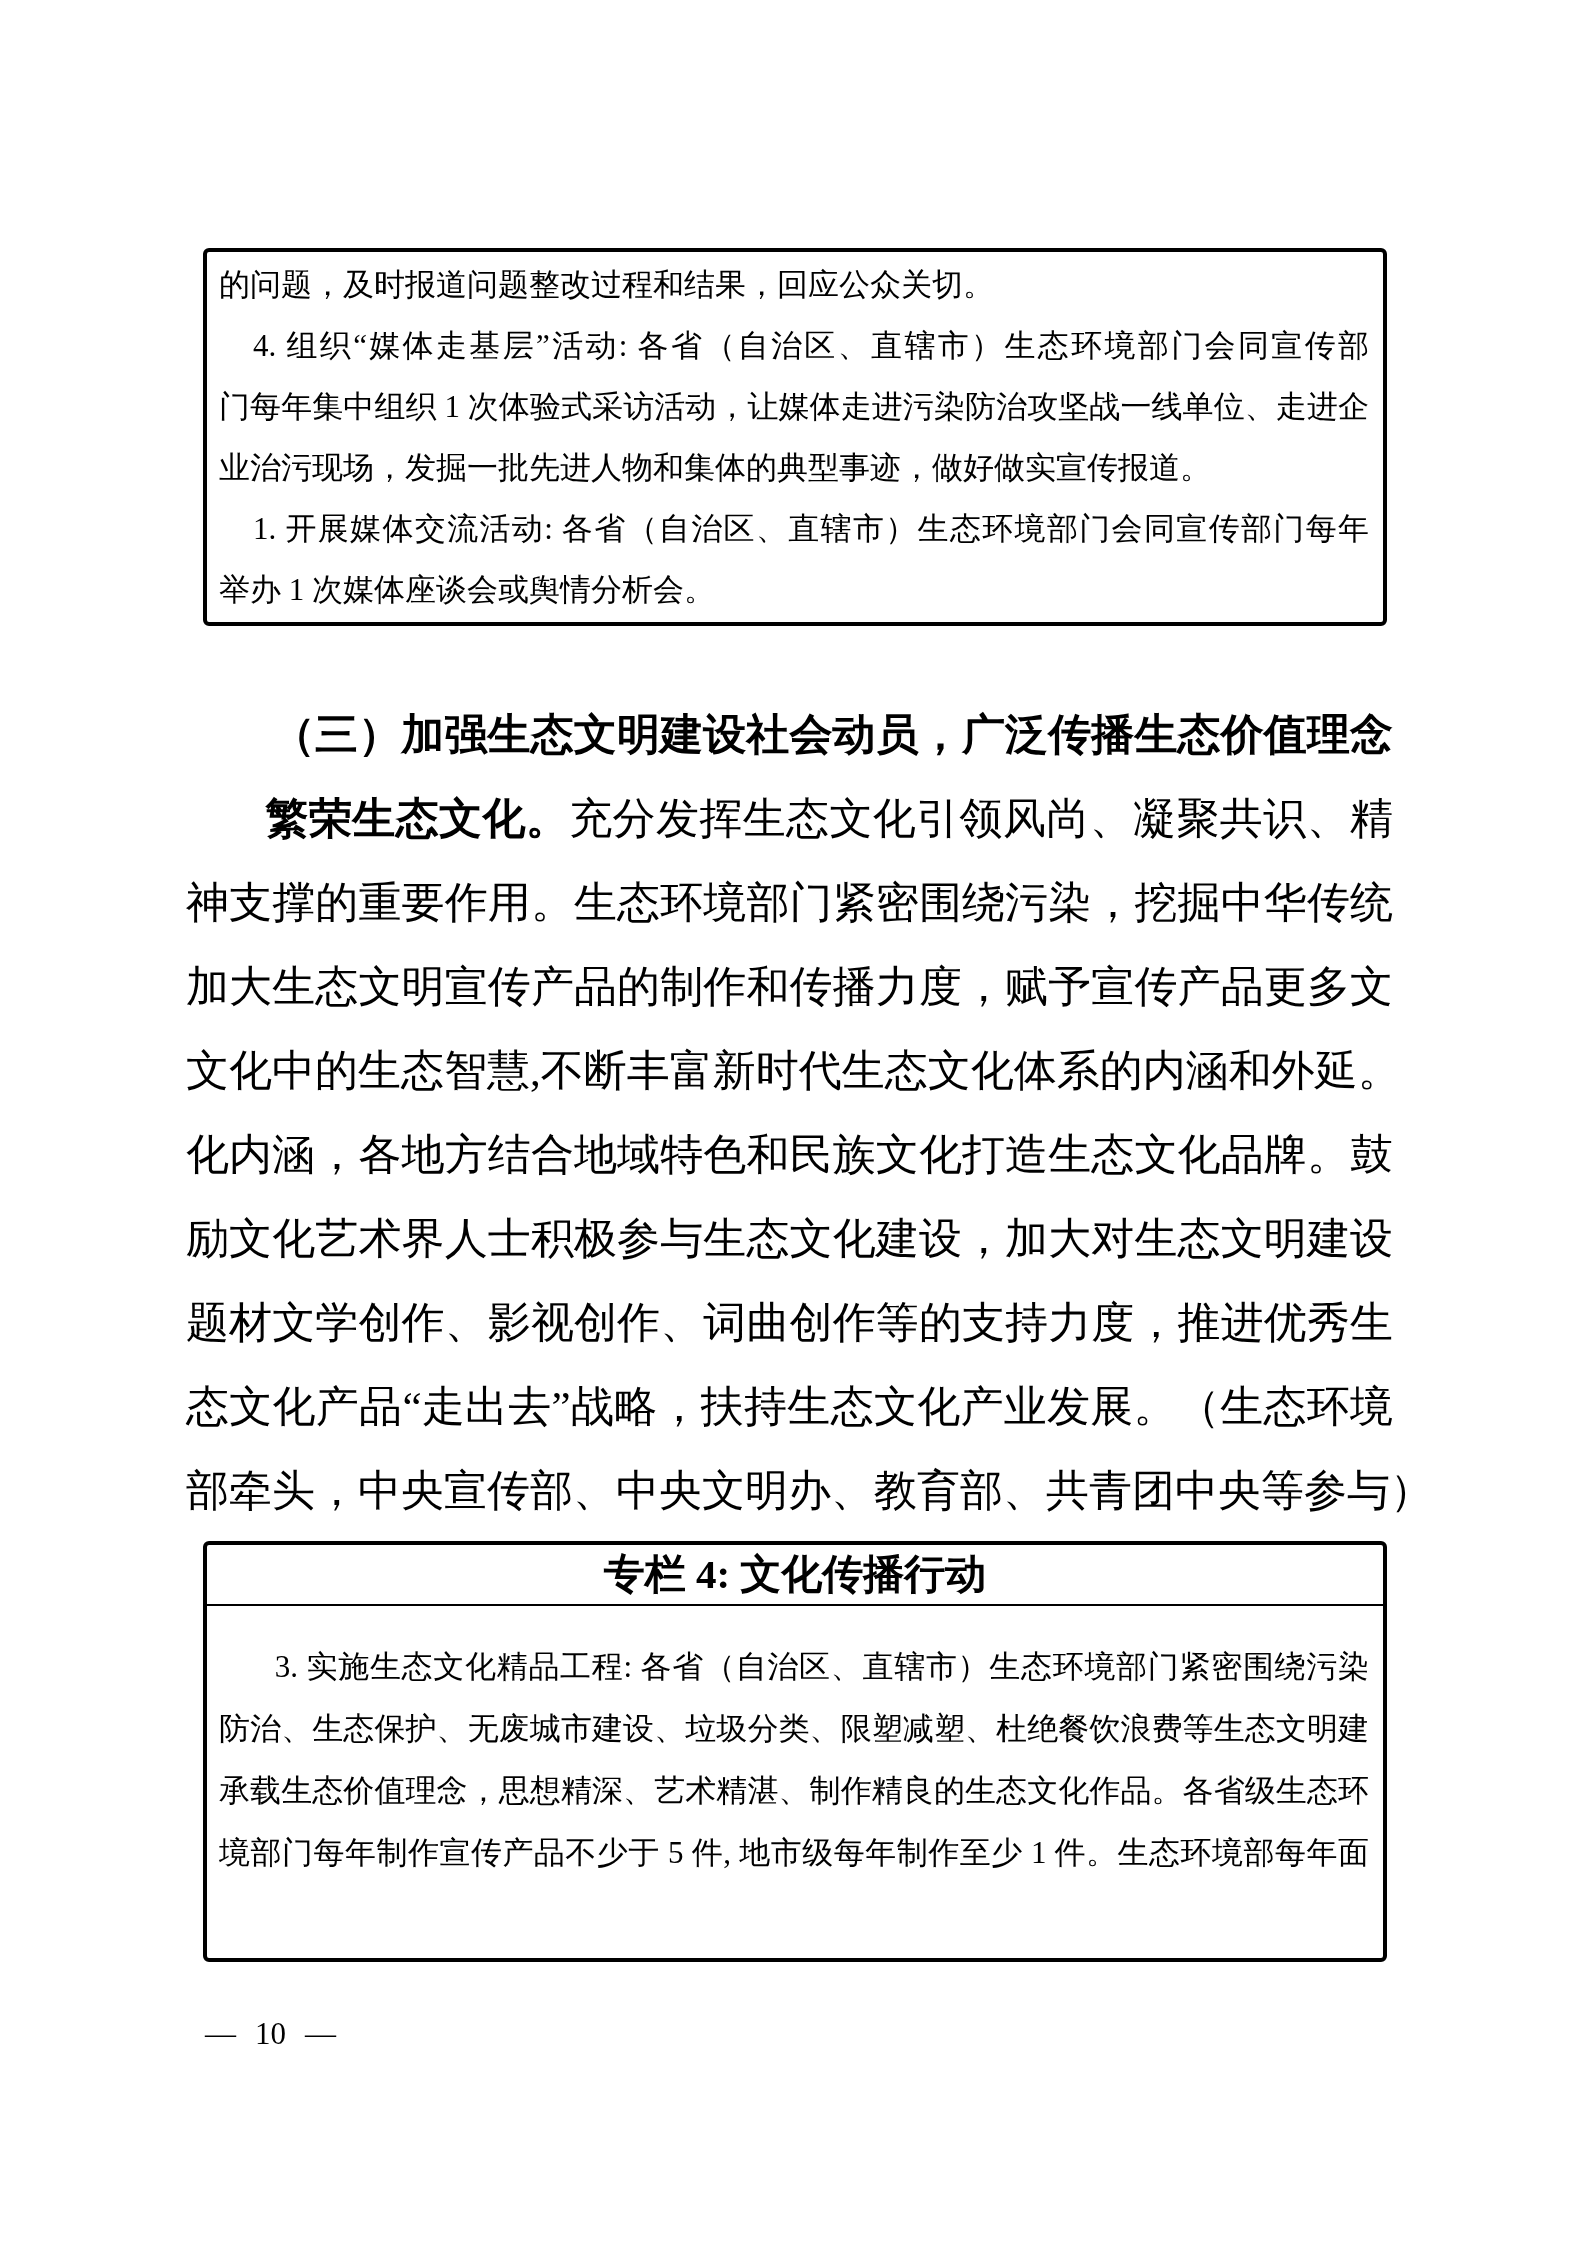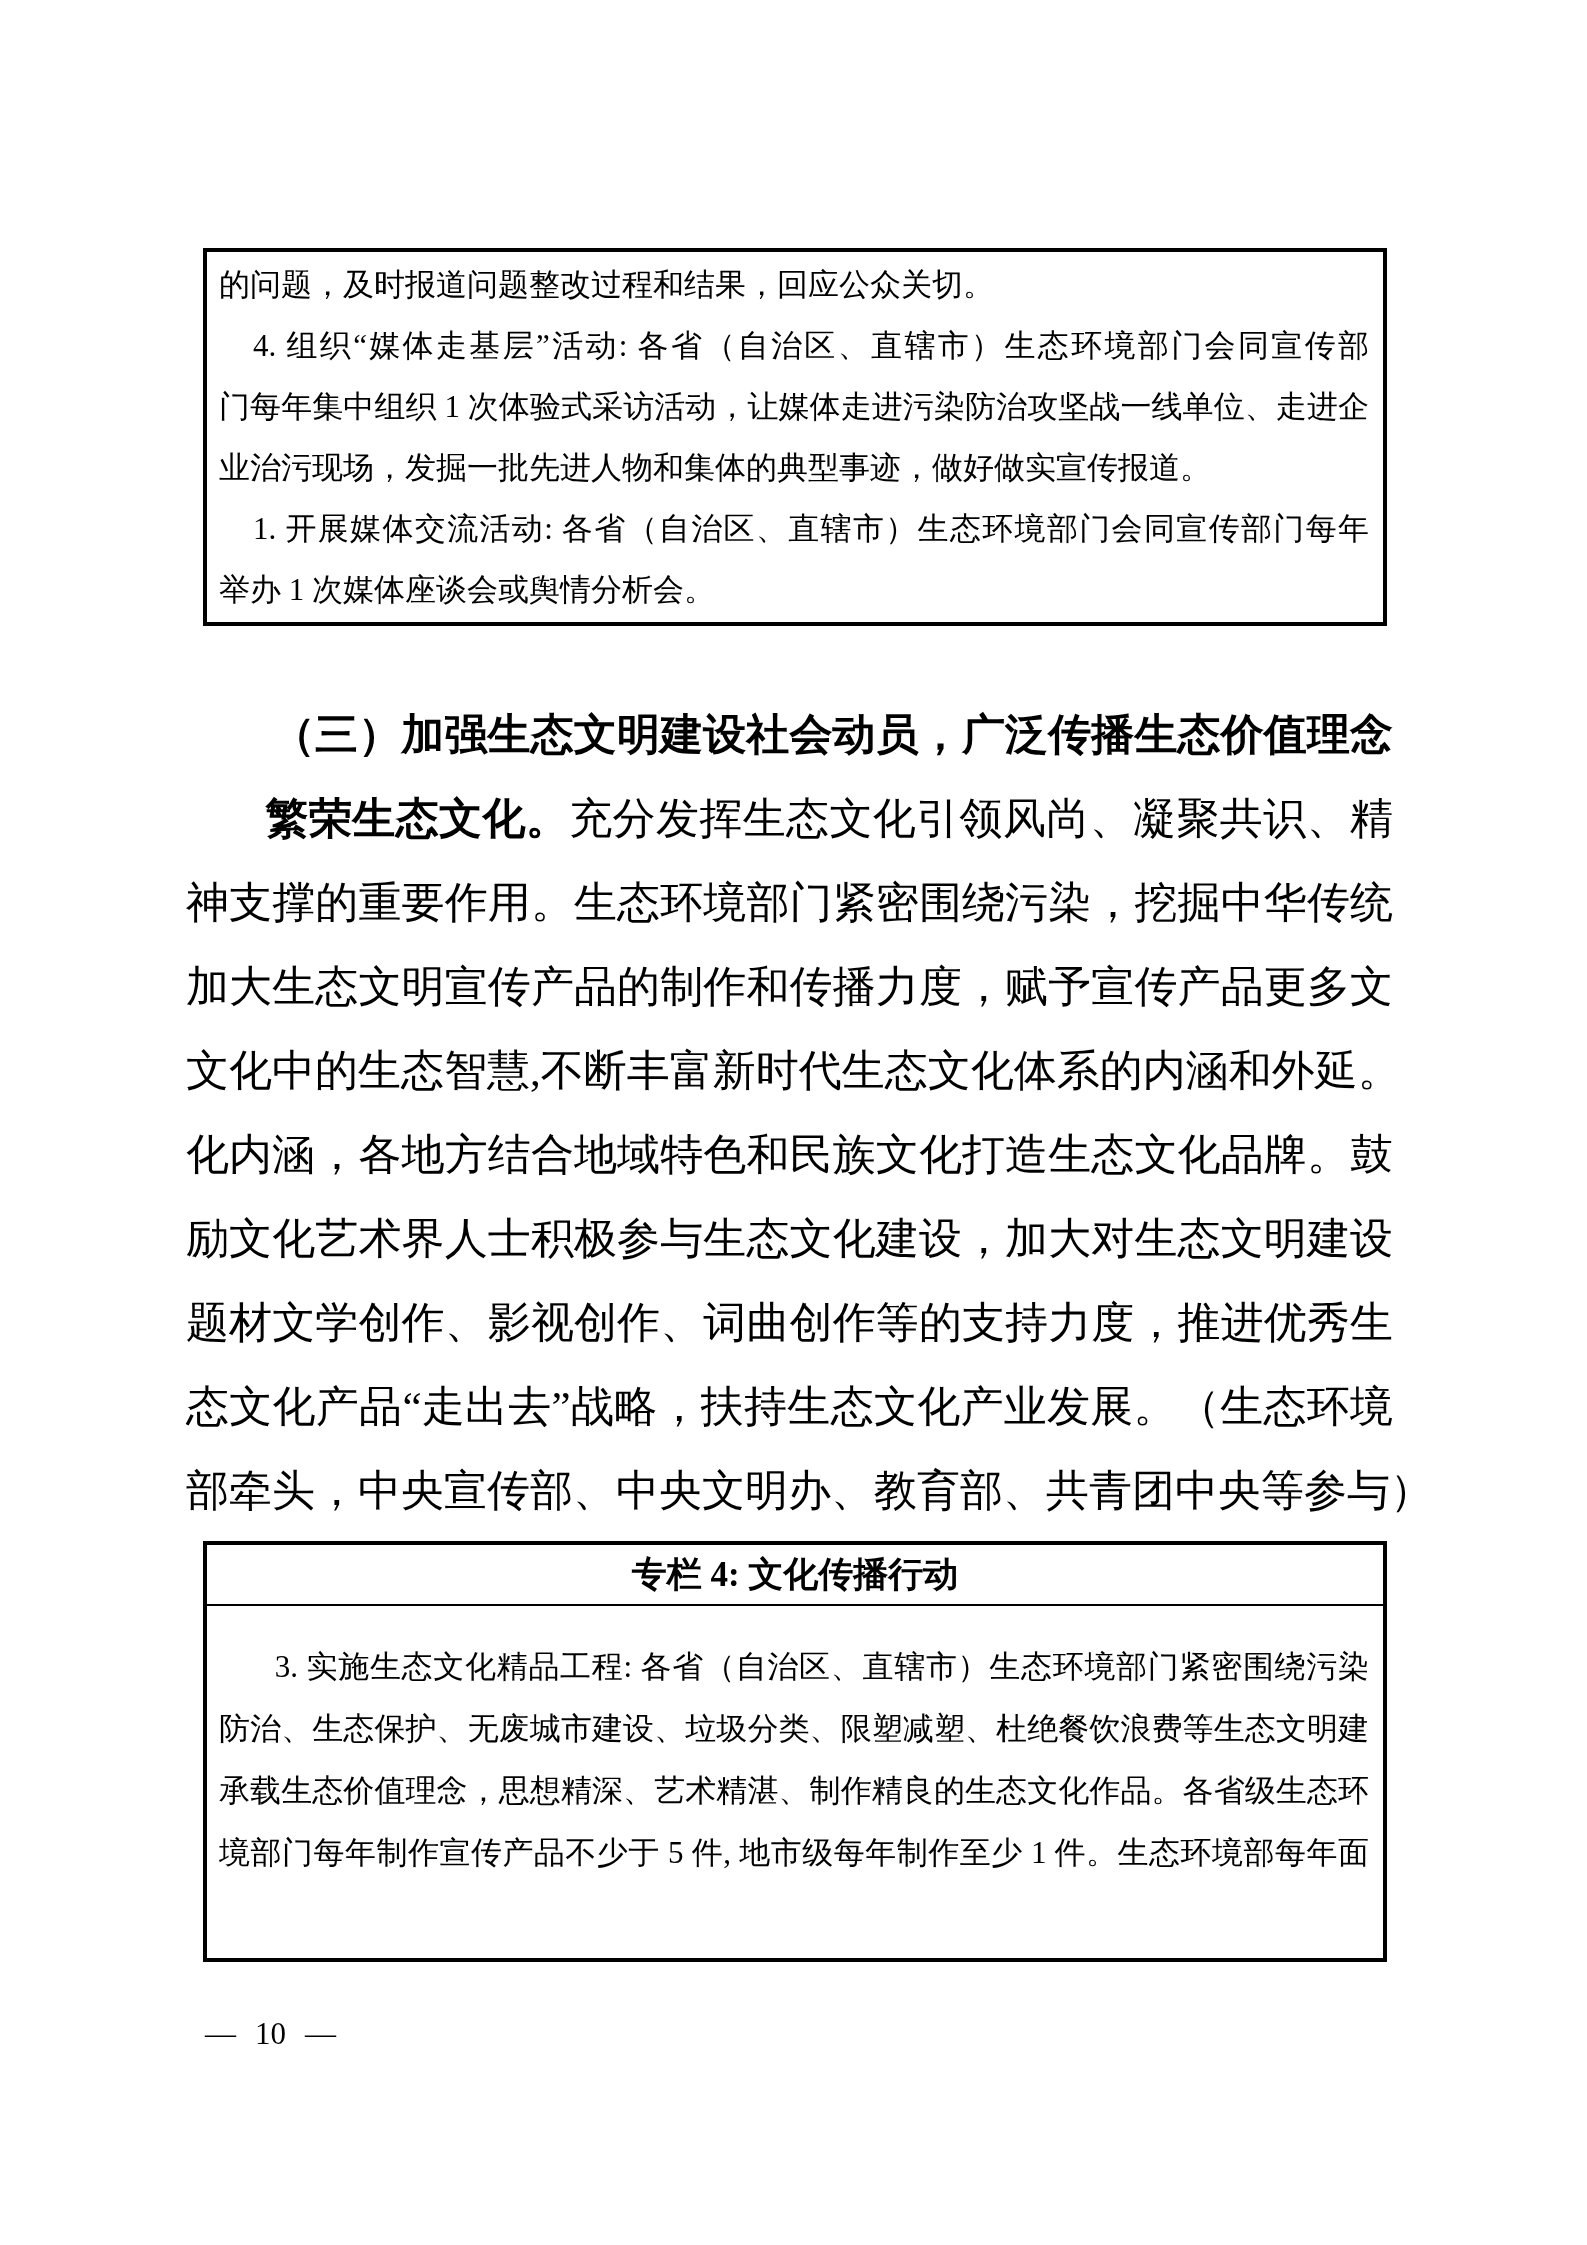--- a/index.html
+++ b/index.html
@@ -4,38 +4,38 @@
 <style>
   html, body { margin: 0; padding: 0; }
   body {
     width: 1587px; height: 2245px;
     background: #ffffff;
     color: #000000;
     font-family: "Liberation Serif", "DejaVu Serif", serif;
     position: relative;
     overflow: hidden;
   }
-  .abs { position: absolute; box-sizing: border-box; }
+  .abs { position: absolute; box-sizing: border-box; border-radius: 6px; }
 
   
   .panel {
     border: 4px solid #000000;
     background: #ffffff;
   }
   #top-box {
     left: 203px; top: 248px; width: 1184px; height: 378px;
     padding: 2px 14px 0 12px;
   }
   #column-box {
     left: 203px; top: 1541px; width: 1184px; height: 421px;
   }
   #column-box .box-header {
     height: 59px; line-height: 59px;
     text-align: center;
-    font-size: 35px; font-weight: bold;
+    font-size: 41px; font-weight: bold;
     border-bottom: 2px solid #000000;
   }
   #column-box .box-body {
     padding: 30px 14px 0 12px;
   }
 
   .box-line {
     font-size: 31px;
     height: 61px; line-height: 61px;
     white-space: nowrap;

